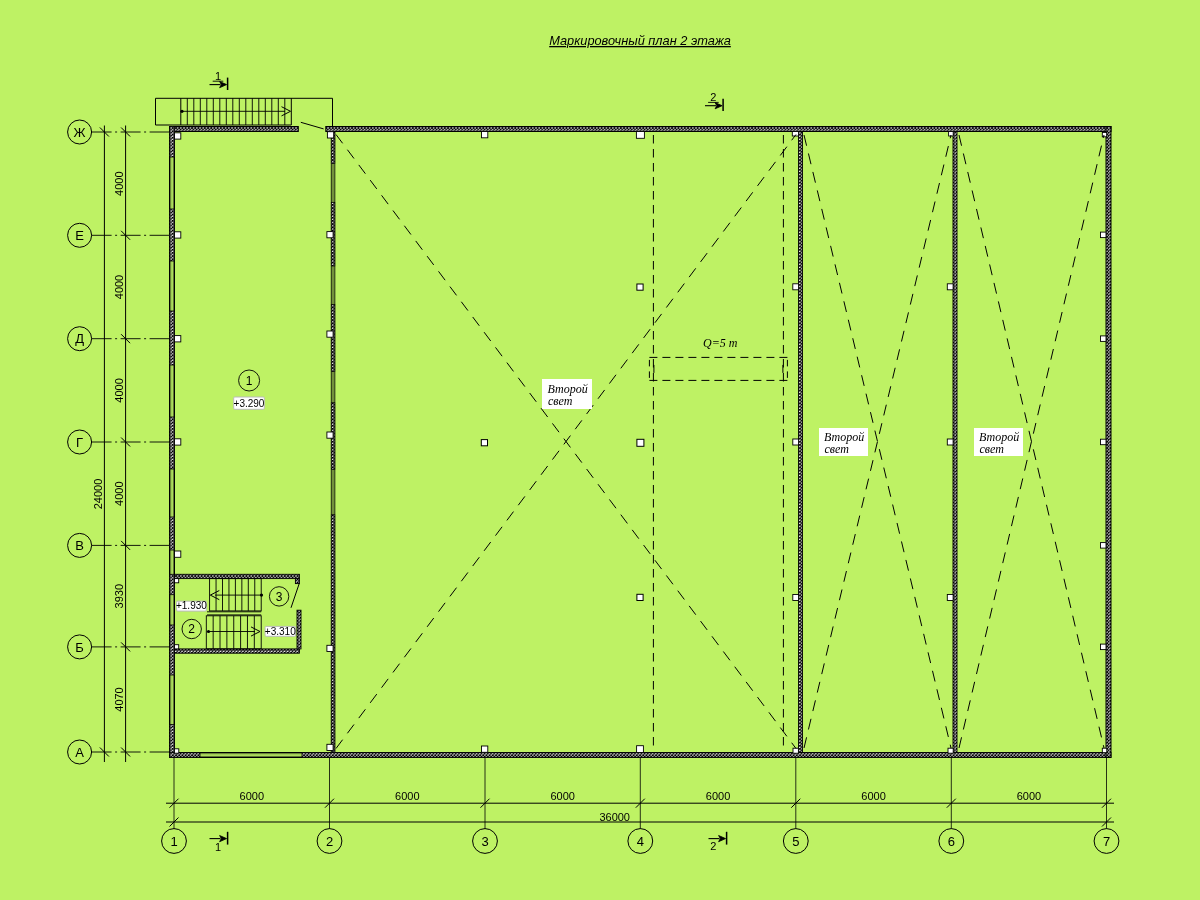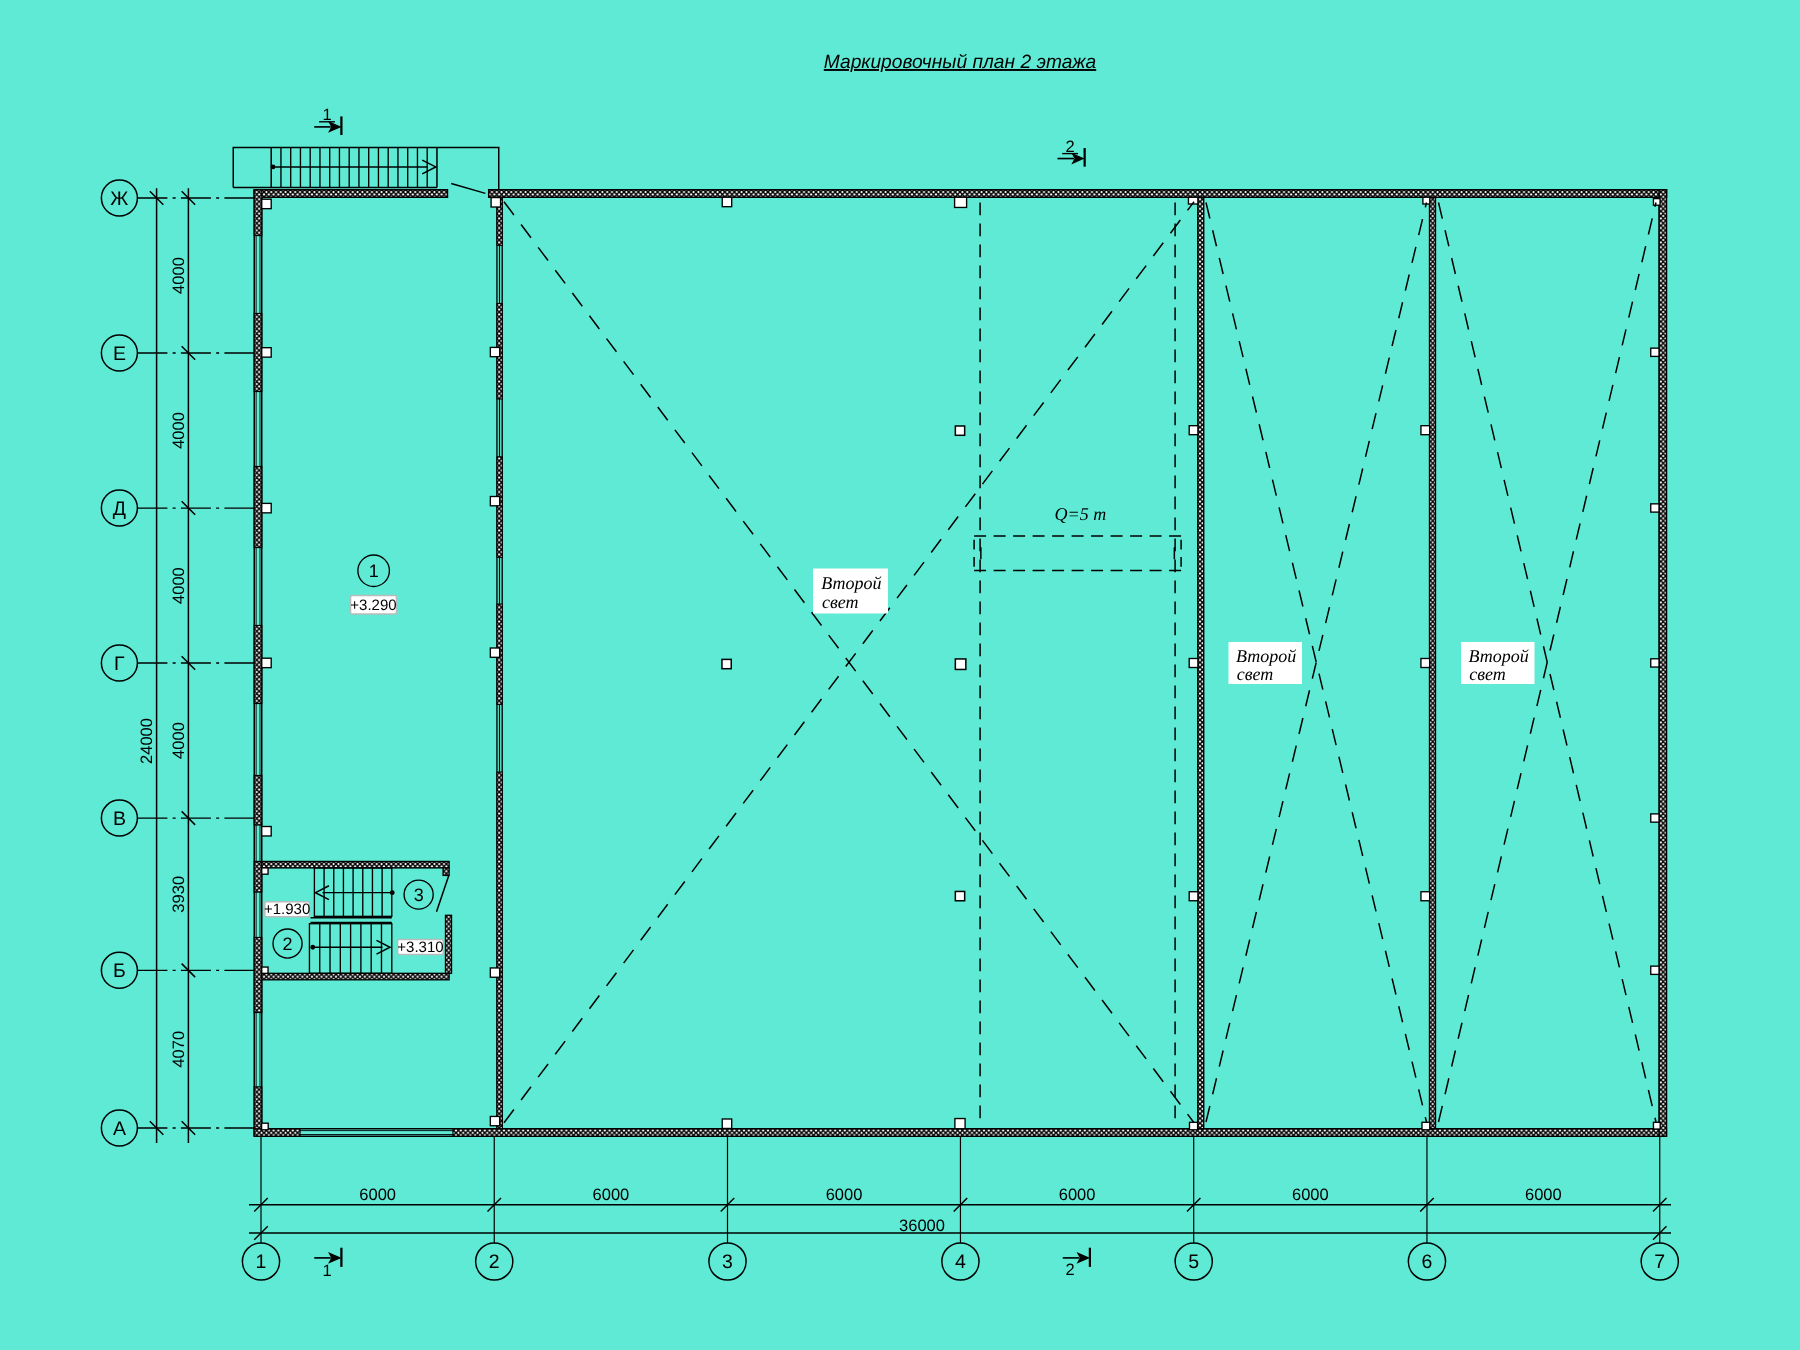--- a/index.html
+++ b/index.html
@@ -1,16 +1,16 @@
 <!DOCTYPE html>
 <html><head>
 <meta charset="utf-8">
 <style>
   html,body{margin:0;padding:0;background:#fff;}
-  .page{position:relative;width:1200px;height:900px;background:#5eead4;overflow:hidden;}
+  .page{position:relative;width:1200px;height:900px;background:#bef264;overflow:hidden;}
   svg{position:absolute;left:0;top:0;}
   text{font-family:"Liberation Sans",sans-serif;fill:#000;}
   .ser{font-family:"Liberation Serif",serif;font-style:italic;}
 </style>
 </head>
 <body>
 <div class="page">
 <svg width="1200" height="900" viewBox="0 0 1200 900">
 <defs>
   <pattern id="hx" width="3.2" height="3.2" patternUnits="userSpaceOnUse">

